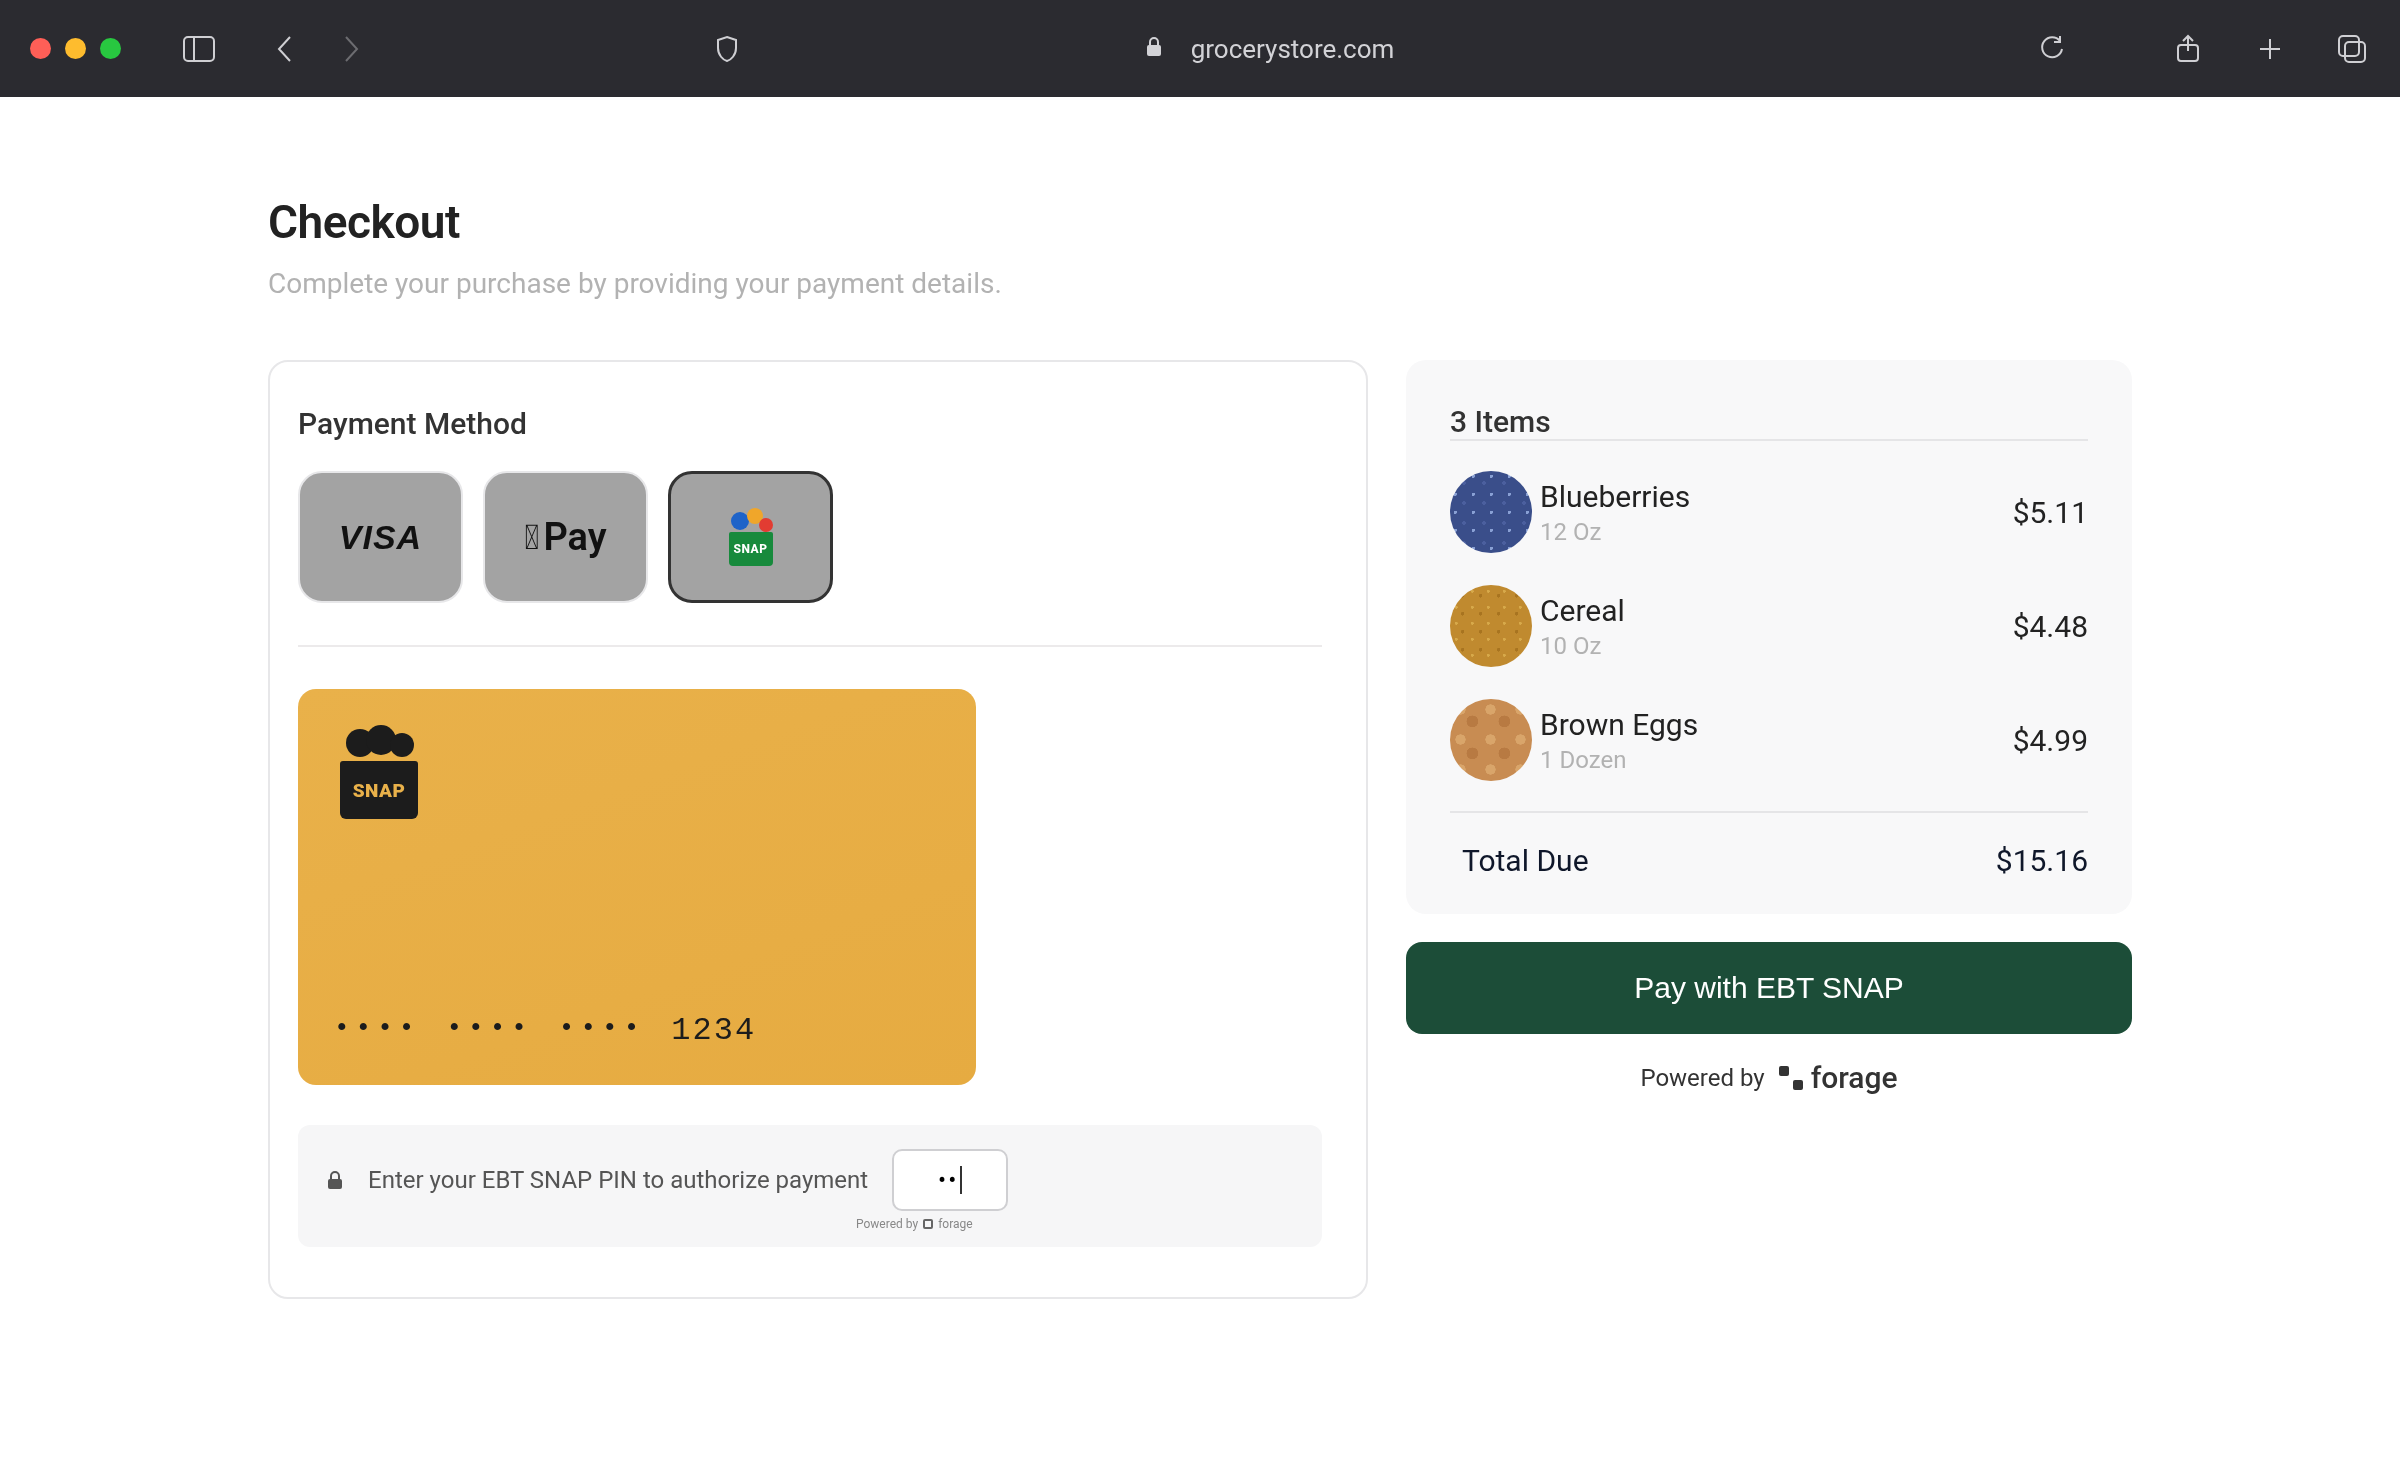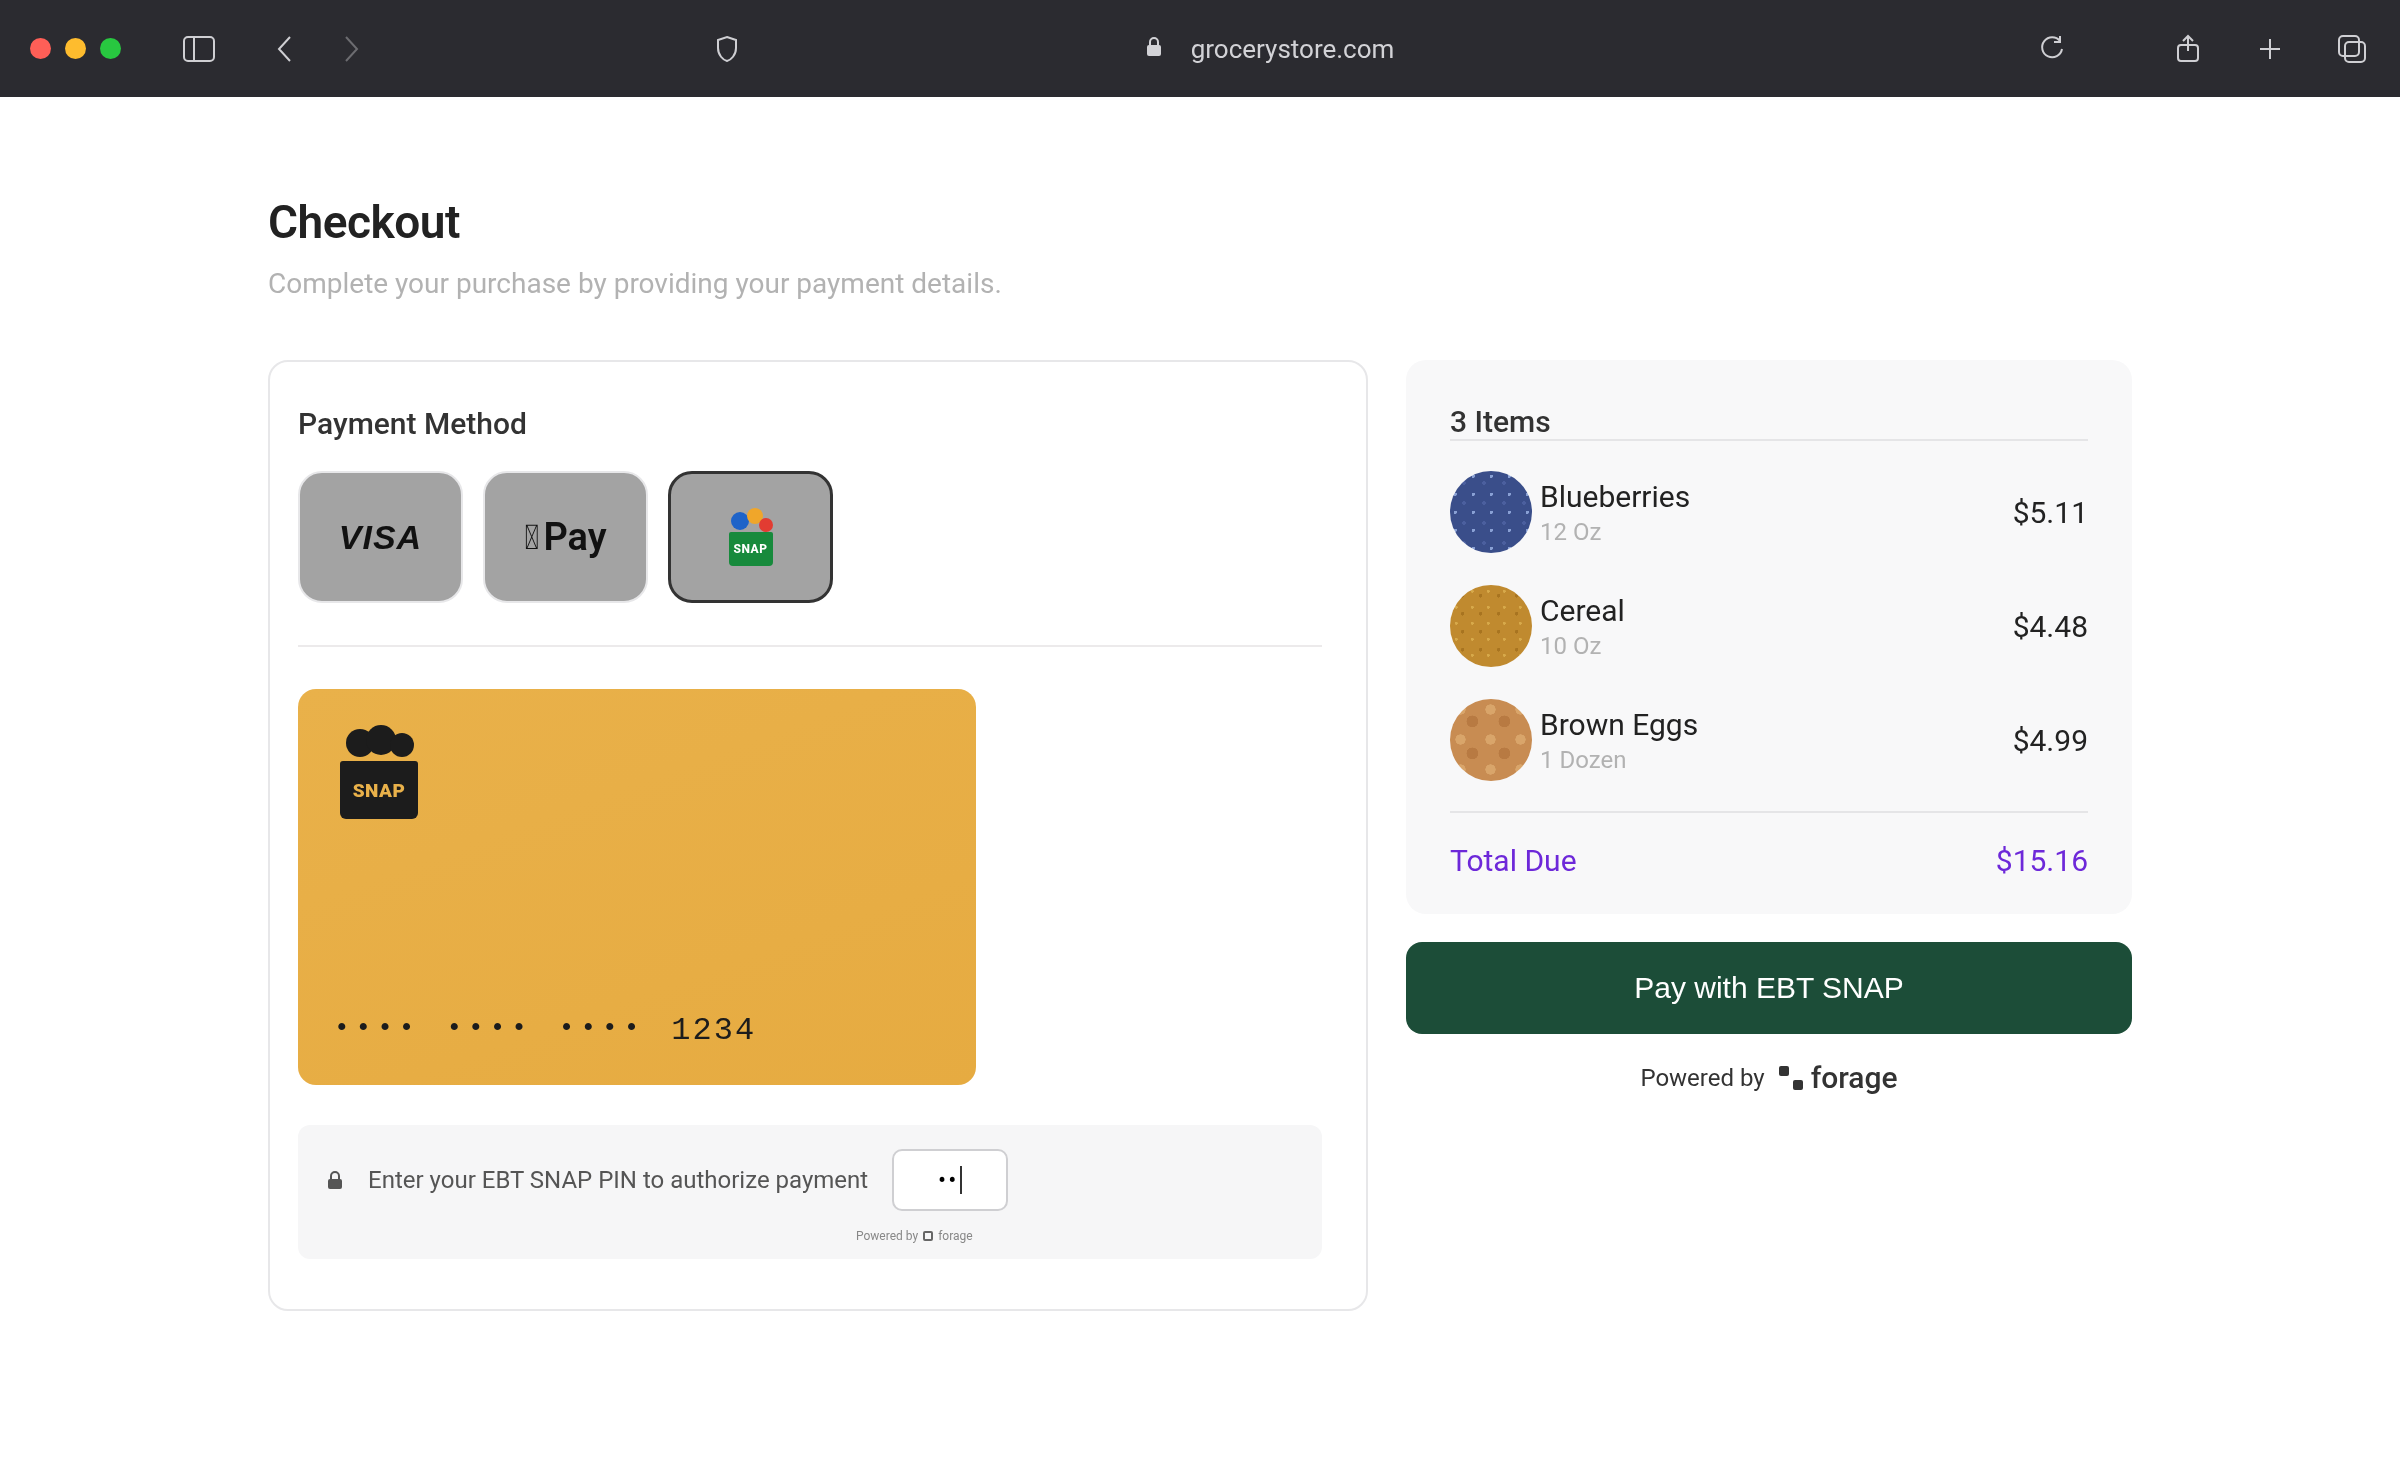--- a/index.html
+++ b/index.html
@@ -115,21 +115,21 @@
     color: #1c1c1c; display: flex; gap: 26px; align-items: center;
   }
   .dots4 { letter-spacing: 6px; font-size: 26px; position: relative; top: -3px;}
 
   
   .pinrow {
     margin-top: 40px;
     background: #f6f6f7;
     border-radius: 12px;
     padding: 24px 28px 16px 28px;
-    display: flex; flex-direction: column; gap: 18px;
+    display: flex; flex-direction: column; gap: 6px;
   }
   .pinline { display:flex; align-items:center; gap: 24px; }
   .lock-mini { width:18px; height:18px; color:#555; }
   .pin-label { font-size: 24px; color: #555; flex:0 0 auto; }
   .pin-input {
     width: 116px; height: 62px;
     border: 2px solid #cfcfd2; border-radius: 10px;
     background: #fff;
     display:flex; align-items:center; justify-content:center;
     font-size: 24px; letter-spacing: 2px;
@@ -151,21 +151,21 @@
   .items { padding: 30px 0; border-bottom: 2px solid #e5e5e7; display:flex; flex-direction:column; gap: 32px; }
   .item { display:flex; align-items:center; gap: 8px; }
   .thumb { width: 82px; height: 82px; border-radius: 50%; flex:0 0 auto; }
   .thumb.blue { background: radial-gradient(circle at 30% 30%, #89a0d4 0 8%, transparent 9%) 0 0/18px 18px, radial-gradient(circle at 70% 60%, #4b5f9e 0 9%, transparent 10%) 0 0/20px 20px, #3a4e8a; }
   .thumb.cereal { background: radial-gradient(circle at 40% 40%, #d7a94a 0 10%, transparent 11%) 0 0/16px 16px, radial-gradient(circle at 70% 60%, #a87420 0 10%, transparent 11%) 0 0/18px 18px, #c08a2f; }
   .thumb.eggs { background: radial-gradient(circle at 35% 35%, #d9a56a 0 18%, transparent 19%) 0 0/30px 30px, radial-gradient(circle at 70% 70%, #b87a42 0 18%, transparent 19%) 0 0/32px 32px, #c88c52; }
   .item-main { flex:1; }
   .item-name { font-size: 30px; color:#222; margin-bottom: 4px; }
   .item-sub { font-size: 24px; color:#b2b2b2; }
   .item-price { font-size: 30px; color:#222; }
-  .total-row { display:flex; justify-content:space-between; padding-top: 30px; font-size: 30px; color:#6d28d9; }
+  .total-row { display:flex; justify-content:space-between; padding-top: 30px; font-size: 30px; color:#0f172a;margin-left:12px; }
 
   .paybtn {
     margin-top: 28px;
     width: 726px; height: 92px;
     border-radius: 16px;
     background: #1c4d38;
     color: #fff;
     display:flex; align-items:center; justify-content:center;
     font-size: 30px; font-weight: 500;
     cursor:pointer; border:none;

